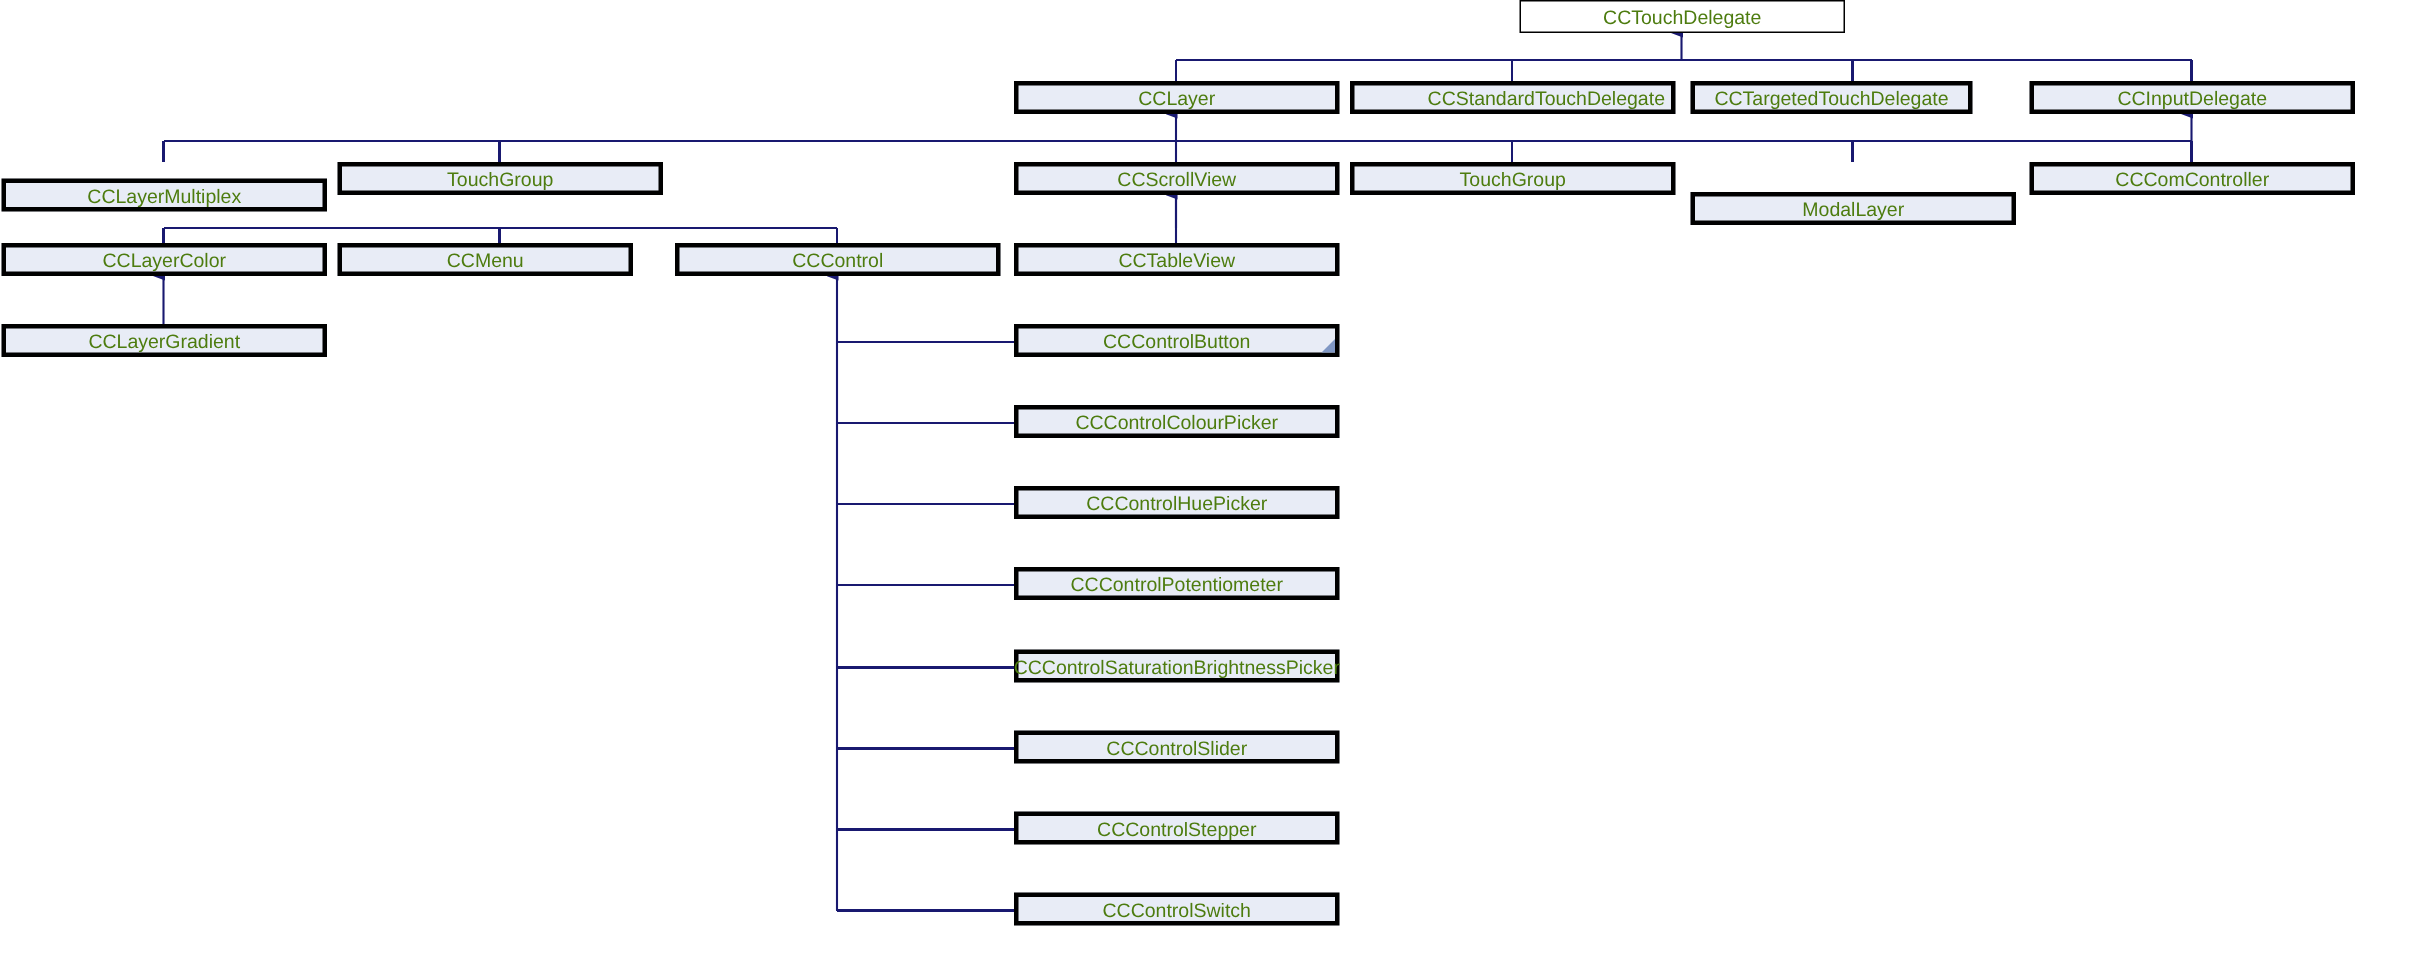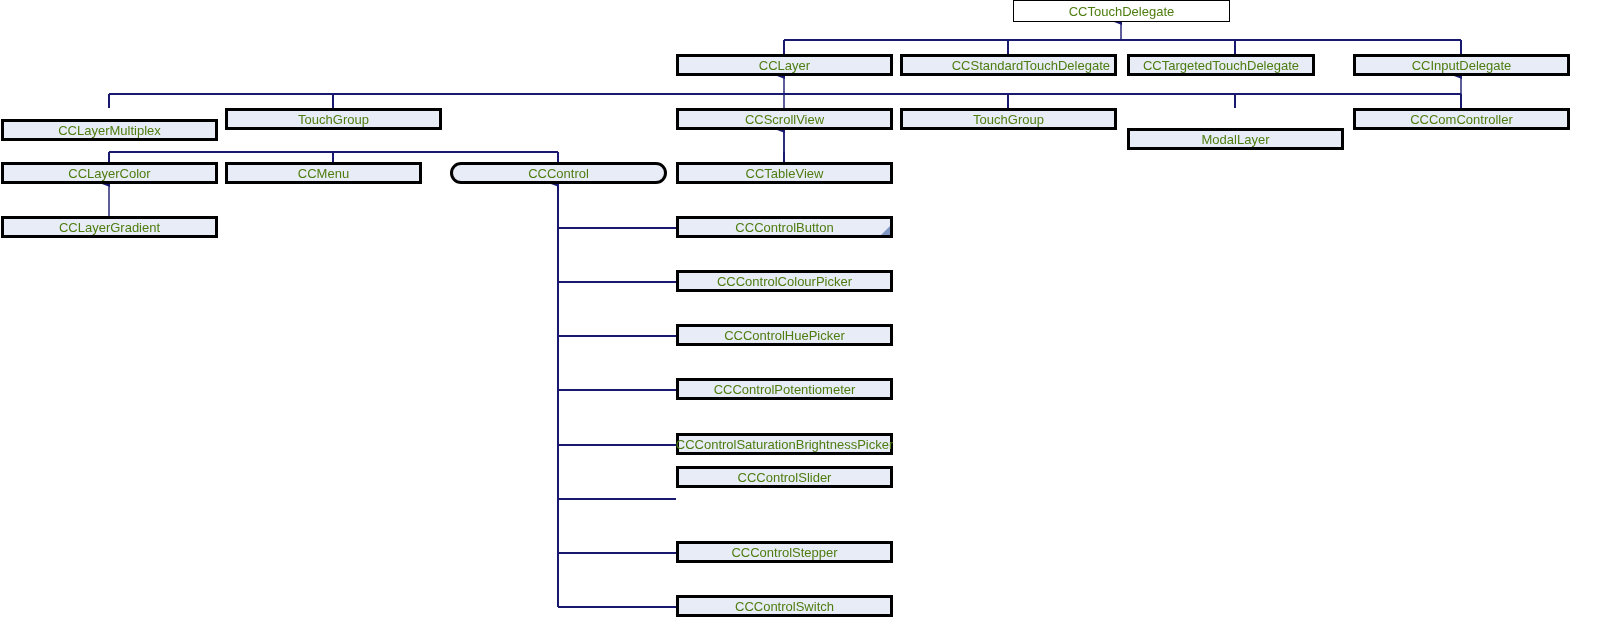--- a/index.html
+++ b/index.html
@@ -139,21 +139,21 @@
       </div>
       <div class="node child" style="left: 1353px; top: 108px; width: 217px; height: 22px;">
         <span class="node-label">CCComController</span>
       </div>
       <div class="node child" style="left: 1px; top: 162px; width: 217px; height: 22px;">
         <span class="node-label">CCLayerColor</span>
       </div>
       <div class="node child" style="left: 225px; top: 162px; width: 197px; height: 22px;">
         <span class="node-label">CCMenu</span>
       </div>
-      <div class="node child" style="left: 450px; top: 162px; width: 217px; height: 22px; border-radius: 11px;">
+      <div class="node child" style="left: 450px; top: 162px; width: 217px; height: 22px;">
         <span class="node-label">CCControl</span>
       </div>
       <div class="node child" style="left: 676px; top: 162px; width: 217px; height: 22px;">
         <span class="node-label">CCTableView</span>
       </div>
       <div class="node child" style="left: 1px; top: 216px; width: 217px; height: 22px;">
         <span class="node-label">CCLayerGradient</span>
       </div>
       <div class="node child" style="left: 676px; top: 216px; width: 217px; height: 22px;">
         <span class="node-label">CCControlButton</span>
@@ -164,21 +164,21 @@
       </div>
       <div class="node child" style="left: 676px; top: 324px; width: 217px; height: 22px;">
         <span class="node-label">CCControlHuePicker</span>
       </div>
       <div class="node child" style="left: 676px; top: 378px; width: 217px; height: 22px;">
         <span class="node-label">CCControlPotentiometer</span>
       </div>
       <div class="node child" style="left: 676px; top: 433px; width: 217px; height: 22px; text-align: right;">
         <span class="node-label">CCControlSaturationBrightnessPicker</span>
       </div>
-      <div class="node child" style="left: 676px; top: 466px; width: 217px; height: 22px;">
+      <div class="node child" style="left: 676px; top: 487px; width: 217px; height: 22px;">
         <span class="node-label">CCControlSlider</span>
       </div>
       <div class="node child" style="left: 676px; top: 541px; width: 217px; height: 22px;">
         <span class="node-label">CCControlStepper</span>
       </div>
       <div class="node child" style="left: 676px; top: 595px; width: 217px; height: 22px;">
         <span class="node-label">CCControlSwitch</span>
       </div>
     </div>
 

